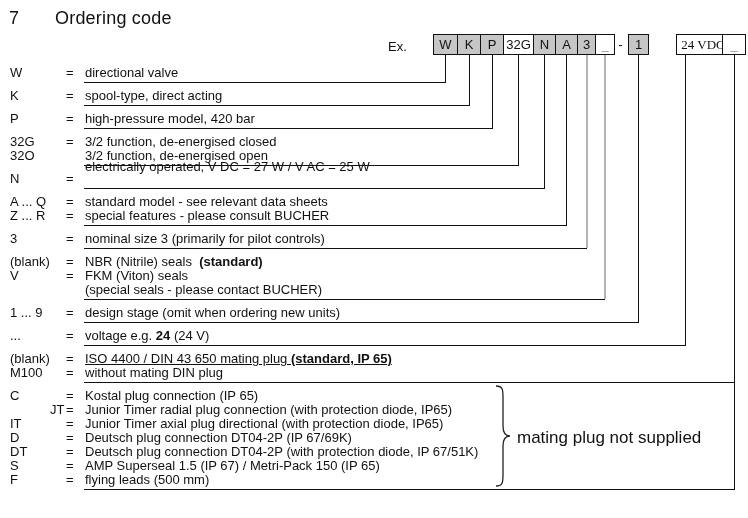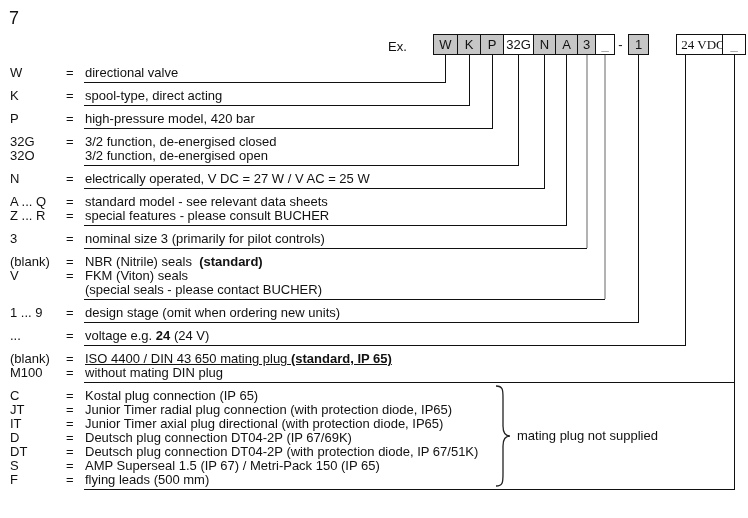--- a/index.html
+++ b/index.html
@@ -24,27 +24,28 @@
   .row-code{position:absolute;left:10px;font-size:13px;height:14px;line-height:14px;white-space:nowrap;}
   .row-eq{position:absolute;left:66px;font-size:13px;height:14px;line-height:14px;}
   .row-desc{position:absolute;left:85px;font-size:13px;height:14px;line-height:14px;white-space:nowrap;}
   .row-desc .b{font-weight:bold;margin-top:32px;}
 
   .ul-line{position:absolute;height:1px;background:#111;}
   .v-line{position:absolute;width:1px;background:#111;}
   .v-line.gray{width:2px;background:#b3b3b3;}
 
   .brace-svg{position:absolute;left:494px;top:385px;}
-  .brace-label{position:absolute;left:517px;top:428px;font-size:13px;white-space:nowrap;}
+  .brace-label{position:absolute;left:517px;top:428px;font-size:17px;white-space:nowrap;}
 </style>
 </head>
 <body>
 
 <div id="page">
   <span class="title-num">7</span>
+  <span class="title-text">Ordering code</span>
 
   <span class="ex-label">Ex.</span>
 
   <div id="boxes">
       <div class="code-box gray" style="left: 433px; width: 23px;"><span>W</span></div>
       <div class="code-box gray" style="left: 457px; width: 22px;"><span>K</span></div>
       <div class="code-box gray" style="left: 480px; width: 22px;"><span>P</span></div>
       <div class="code-box" style="left: 503px; width: 29px;"><span>32G</span></div>
       <div class="code-box gray" style="left: 533px; width: 21px;"><span>N</span></div>
       <div class="code-box gray" style="left: 555px; width: 21px;"><span>A</span></div>
@@ -67,21 +68,21 @@
       <div class="row-code" style="top: 112px;">P</div>
       <div class="row-eq" style="top: 112px;">=</div>
       <div class="row-desc" style="top: 112px;"><span>high-pressure model, 420 bar</span></div>
       <div class="row-code" style="top: 135px;">32G</div>
       <div class="row-eq" style="top: 135px;">=</div>
       <div class="row-desc" style="top: 135px;"><span>3/2 function, de-energised closed</span></div>
       <div class="row-code" style="top: 149px;">32O</div>
       <div class="row-desc" style="top: 149px; text-align: right;"><span>3/2 function, de-energised open</span></div>
       <div class="row-code" style="top: 172px;">N</div>
       <div class="row-eq" style="top: 172px;">=</div>
-      <div class="row-desc" style="top: 172px;"><span>electrically operated, V DC = 27 W  /  V AC = 25 W</span></div>
+      <div class="row-desc" style="top: 160px;"><span>electrically operated, V DC = 27 W  /  V AC = 25 W</span></div>
       <div class="row-code" style="top: 195px;">A ... Q</div>
       <div class="row-eq" style="top: 195px;">=</div>
       <div class="row-desc" style="top: 195px;"><span>standard model - see relevant data sheets</span></div>
       <div class="row-code" style="top: 209px;">Z ... R</div>
       <div class="row-eq" style="top: 209px;">=</div>
       <div class="row-desc" style="top: 209px;"><span>special features - please consult BUCHER</span></div>
       <div class="row-code" style="top: 232px;">3</div>
       <div class="row-eq" style="top: 232px;">=</div>
       <div class="row-desc" style="top: 232px;"><span>nominal size 3 (primarily for pilot controls)</span></div>
       <div class="row-code" style="top: 255px;">(blank)</div>
@@ -99,21 +100,21 @@
       <div class="row-desc" style="top: 329px;"><span>voltage e.g. </span><span class="b">24</span><span> (24 V)</span></div>
       <div class="row-code" style="top: 352px;">(blank)</div>
       <div class="row-eq" style="top: 352px;">=</div>
       <div class="row-desc" style="top: 352px; text-decoration: underline;"><span>ISO 4400 / DIN 43 650 mating plug </span><span class="b">(standard, IP 65)</span></div>
       <div class="row-code" style="top: 366px;">M100</div>
       <div class="row-eq" style="top: 366px;">=</div>
       <div class="row-desc" style="top: 366px;"><span>without mating DIN plug</span></div>
       <div class="row-code" style="top: 389px;">C</div>
       <div class="row-eq" style="top: 389px;">=</div>
       <div class="row-desc" style="top: 389px;"><span>Kostal plug connection (IP 65)</span></div>
-      <div class="row-code" style="top: 403px;">JT</div>
+      <div class="row-code" style="top: 403px; margin-left: 40px;">JT</div>
       <div class="row-eq" style="top: 403px;">=</div>
       <div class="row-desc" style="top: 403px;"><span>Junior Timer radial plug connection (with protection diode, IP65)</span></div>
       <div class="row-code" style="top: 417px;">IT</div>
       <div class="row-eq" style="top: 417px;">=</div>
       <div class="row-desc" style="top: 417px;"><span>Junior Timer axial plug directional (with protection diode, IP65)</span></div>
       <div class="row-code" style="top: 431px;">D</div>
       <div class="row-eq" style="top: 431px;">=</div>
       <div class="row-desc" style="top: 431px;"><span>Deutsch plug connection DT04-2P (IP 67/69K)</span></div>
       <div class="row-code" style="top: 445px;">DT</div>
       <div class="row-eq" style="top: 445px;">=</div>

